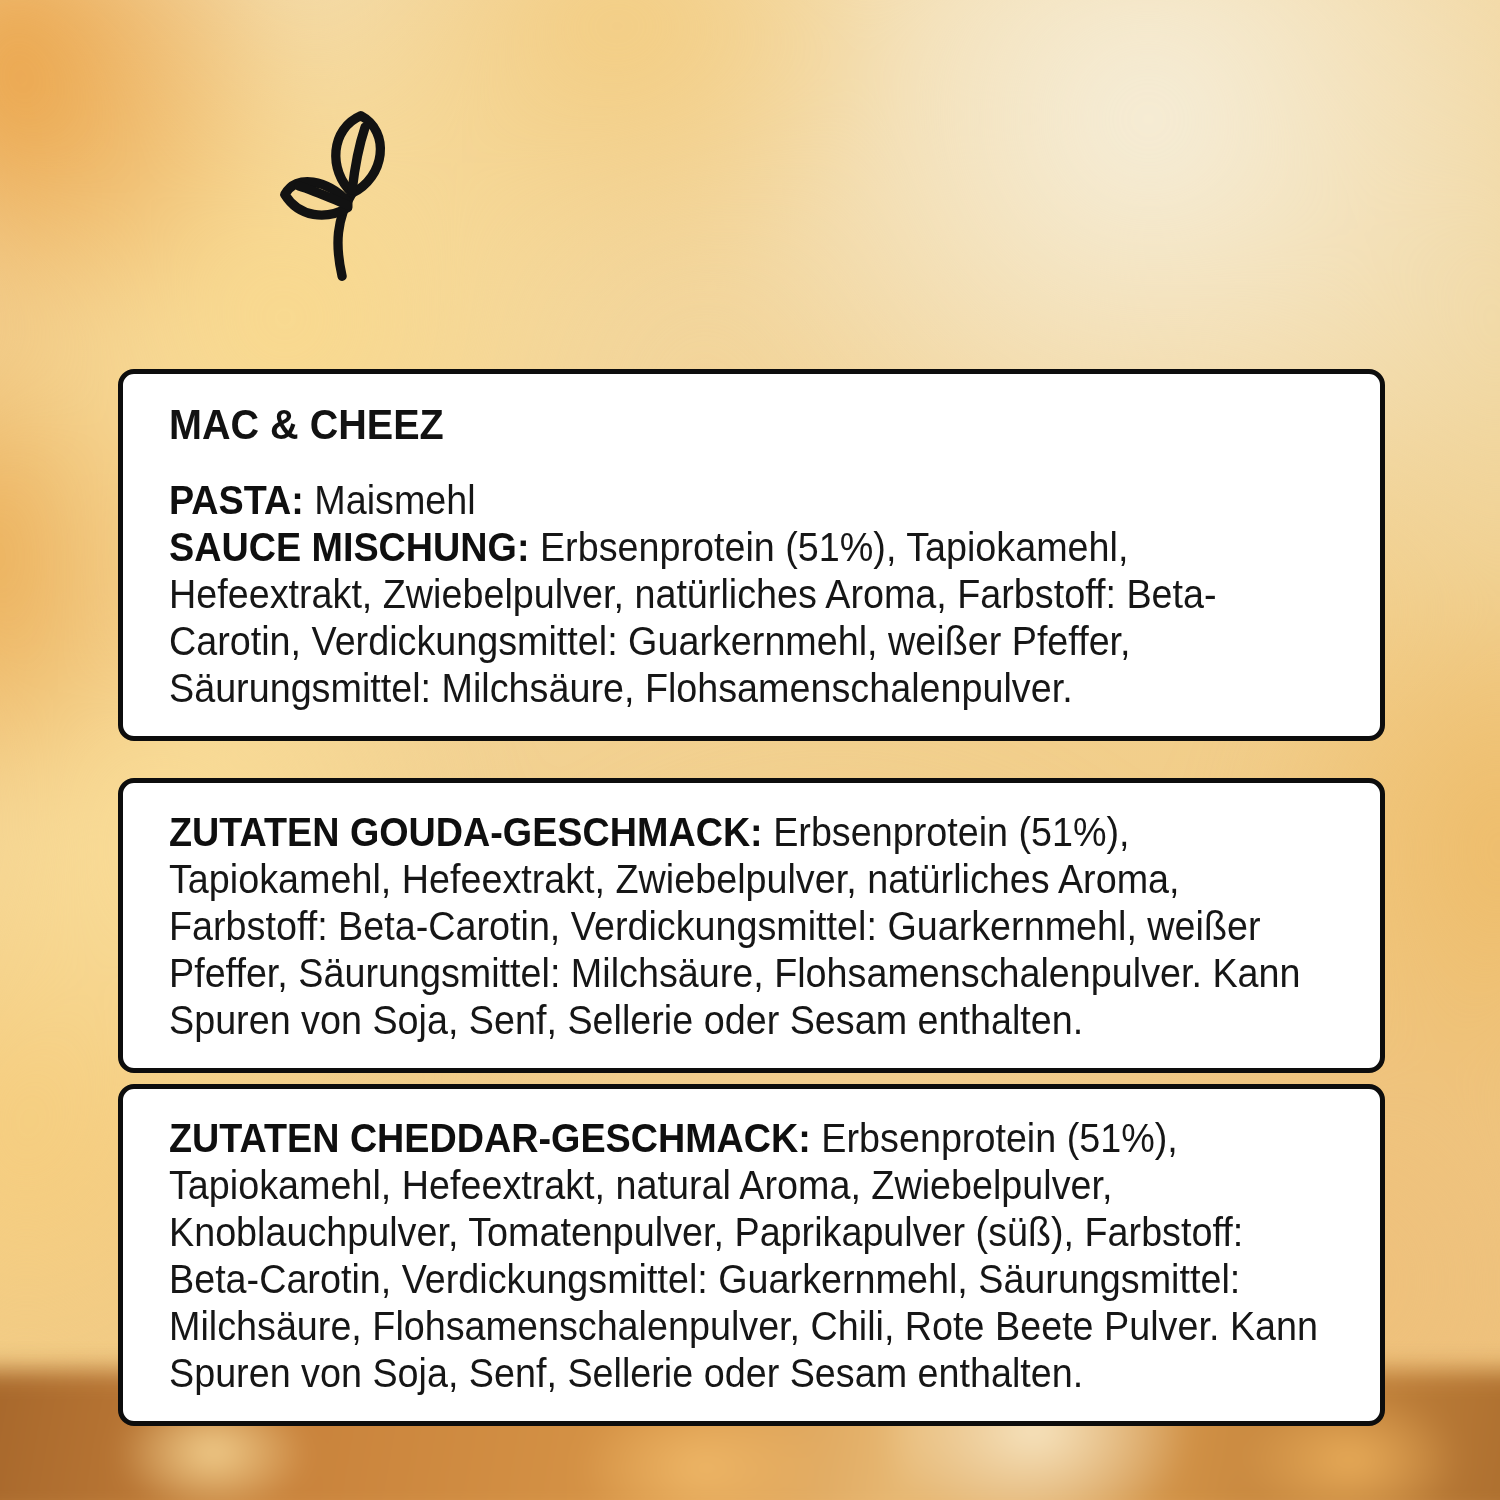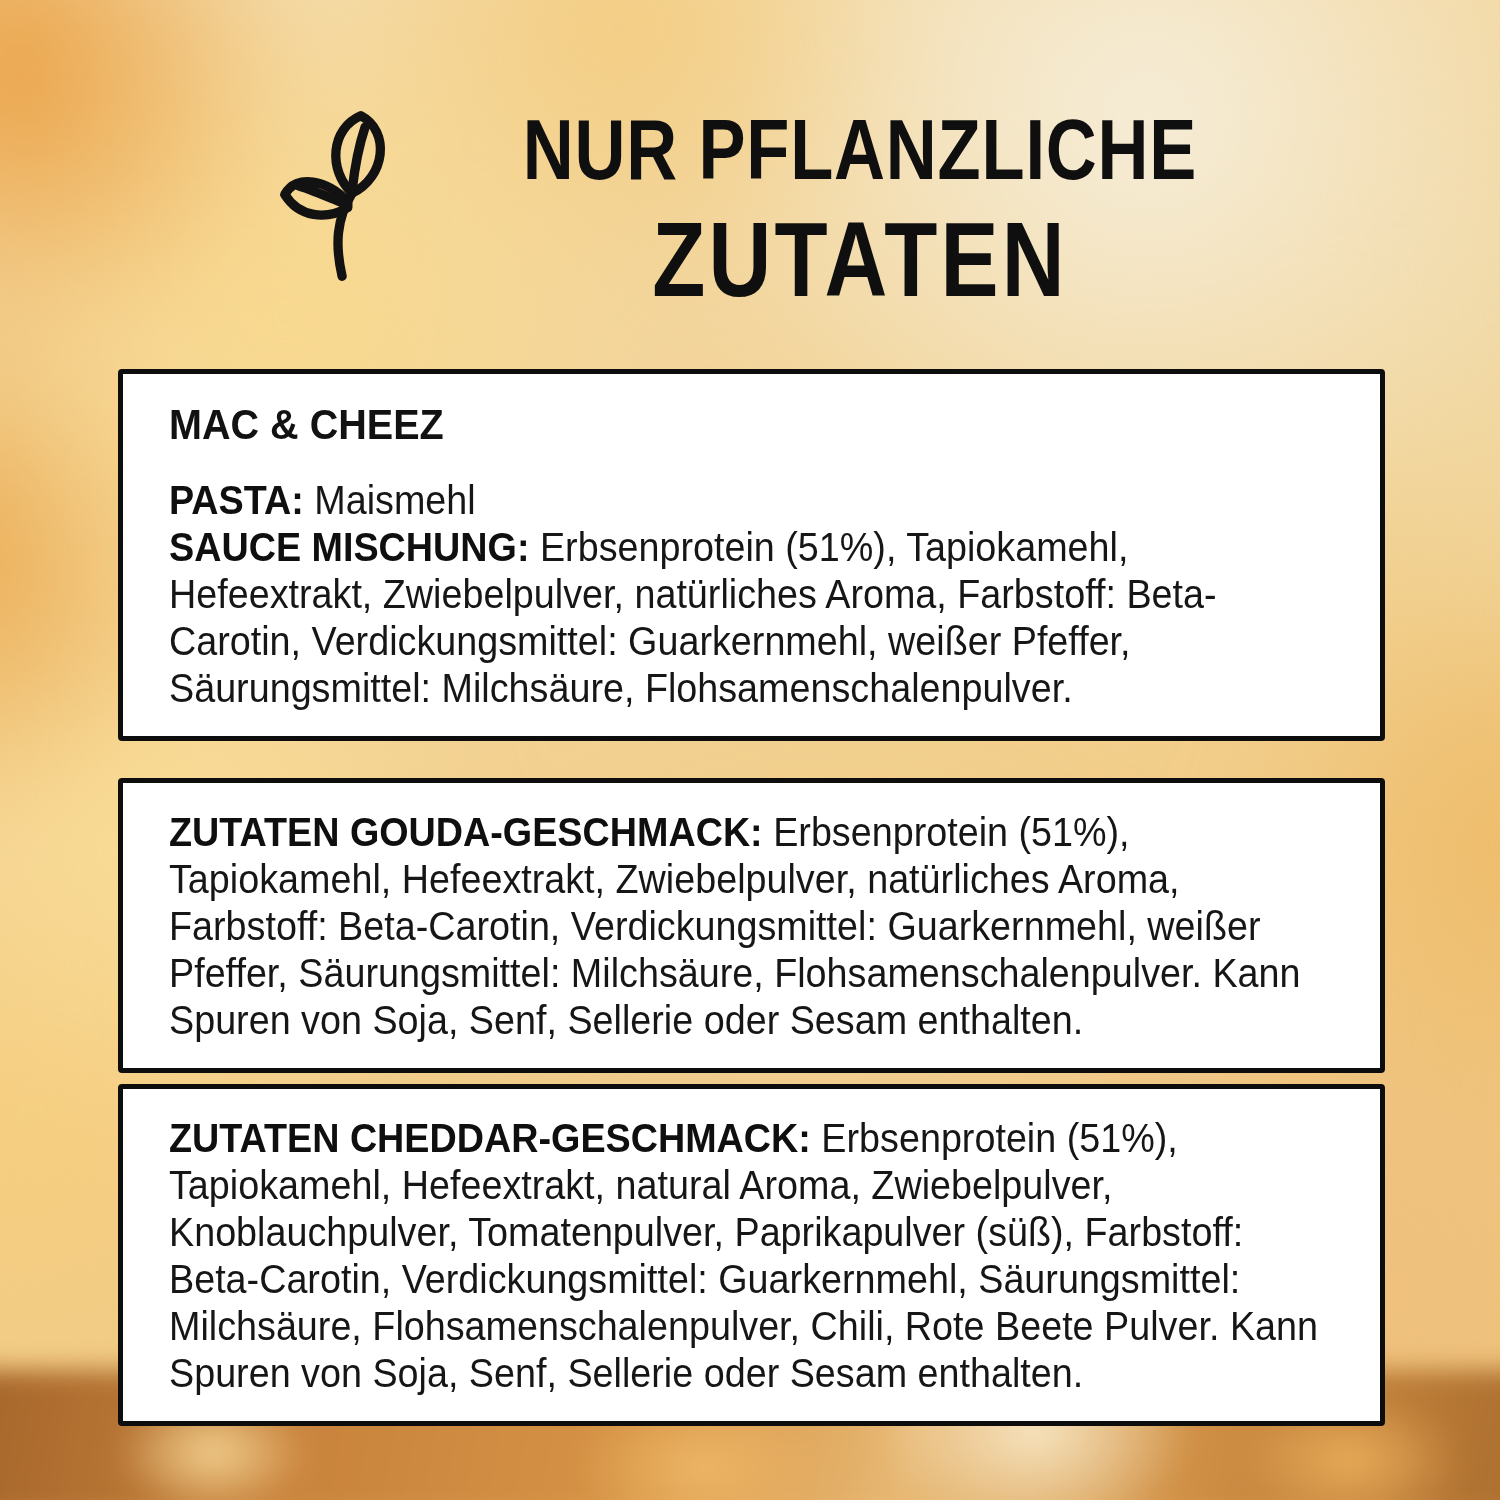--- a/index.html
+++ b/index.html
@@ -37,21 +37,21 @@
   .title{
     position:absolute;left:400px;top:106px;width:920px;text-align:center;
     font-weight:bold;line-height:1;letter-spacing:1px;color:#0f0f0f;
   }
   .title .l1{display:block;font-size:86px;transform:scaleX(.82);transform-origin:50% 50%;}
   .title .l2{display:block;margin-top:14px;font-size:106px;transform:scaleX(.82);transform-origin:50% 50%;letter-spacing:4px;}
   .sprout{position:absolute;left:265px;top:110px;width:180px;height:172px;}
   
   .ibox{
     position:absolute;left:118px;width:1267px;box-sizing:border-box;
-    background:#ffffff;border:5px solid #0d0d0d;border-radius:4px;
+    background:#ffffff;border:5px solid #0d0d0d;border-radius:16px;
     padding:26px 46px 24px 46px;
   }
   .squeeze{width:1266px;transform:scaleX(.92);transform-origin:0 0;}
   .bhead{font-size:43px;font-weight:bold;line-height:1.05;margin:2px 0 0 0;}
   .bline{font-size:41px;line-height:47px;margin:0;color:#161616;}
   .gap{height:30px;}
   .lbl{font-weight:bold;color:#0f0f0f;}
   #box1{top:369px;min-height:318px;}
   #box2{top:778px;min-height:262px;}
   #box3{top:1084px;min-height:300px;}
@@ -64,24 +64,20 @@
   <div class="bg-bottom"></div>
 
   <svg class="sprout" viewBox="0 0 110 120" fill="none" stroke="#121212" stroke-width="6.5" stroke-linecap="round" stroke-linejoin="round">
     <path d="M46,116 C41,94 42,76 53,58"></path>
     <path d="M53,58 C36,42 38,13 59,4 C80,15 76,47 53,58 Z"></path>
     <path d="M53,56 C55,38 58,24 62,12"></path>
     <path d="M50,68 C35,77 16,75 6,59 C14,44 36,49 50,64 Z"></path>
     <path d="M49,66 C37,61 26,56 16,53"></path>
   </svg>
 
-  <div class="title">
-    <span class="l1">NUR PFLANZLICHE</span>
-    <span class="l2">ZUTATEN</span>
-  </div>
 
   <div class="ibox" id="box1">
     <div class="squeeze">
       <p class="bhead">MAC &amp; CHEEZ</p>
       <div class="gap"></div>
       <p class="bline"><span class="lbl">PASTA:</span><span> Maismehl</span></p>
       <p class="bline"><span class="lbl">SAUCE MISCHUNG:</span><span> Erbsenprotein (51%), Tapiokamehl, Hefeextrakt, Zwiebelpulver, natürliches Aroma, Farbstoff: Beta-Carotin, Verdickungsmittel: Guarkernmehl, weißer Pfeffer, Säurungsmittel: Milchsäure, Flohsamenschalenpulver.</span></p>
     </div>
   </div>
 

